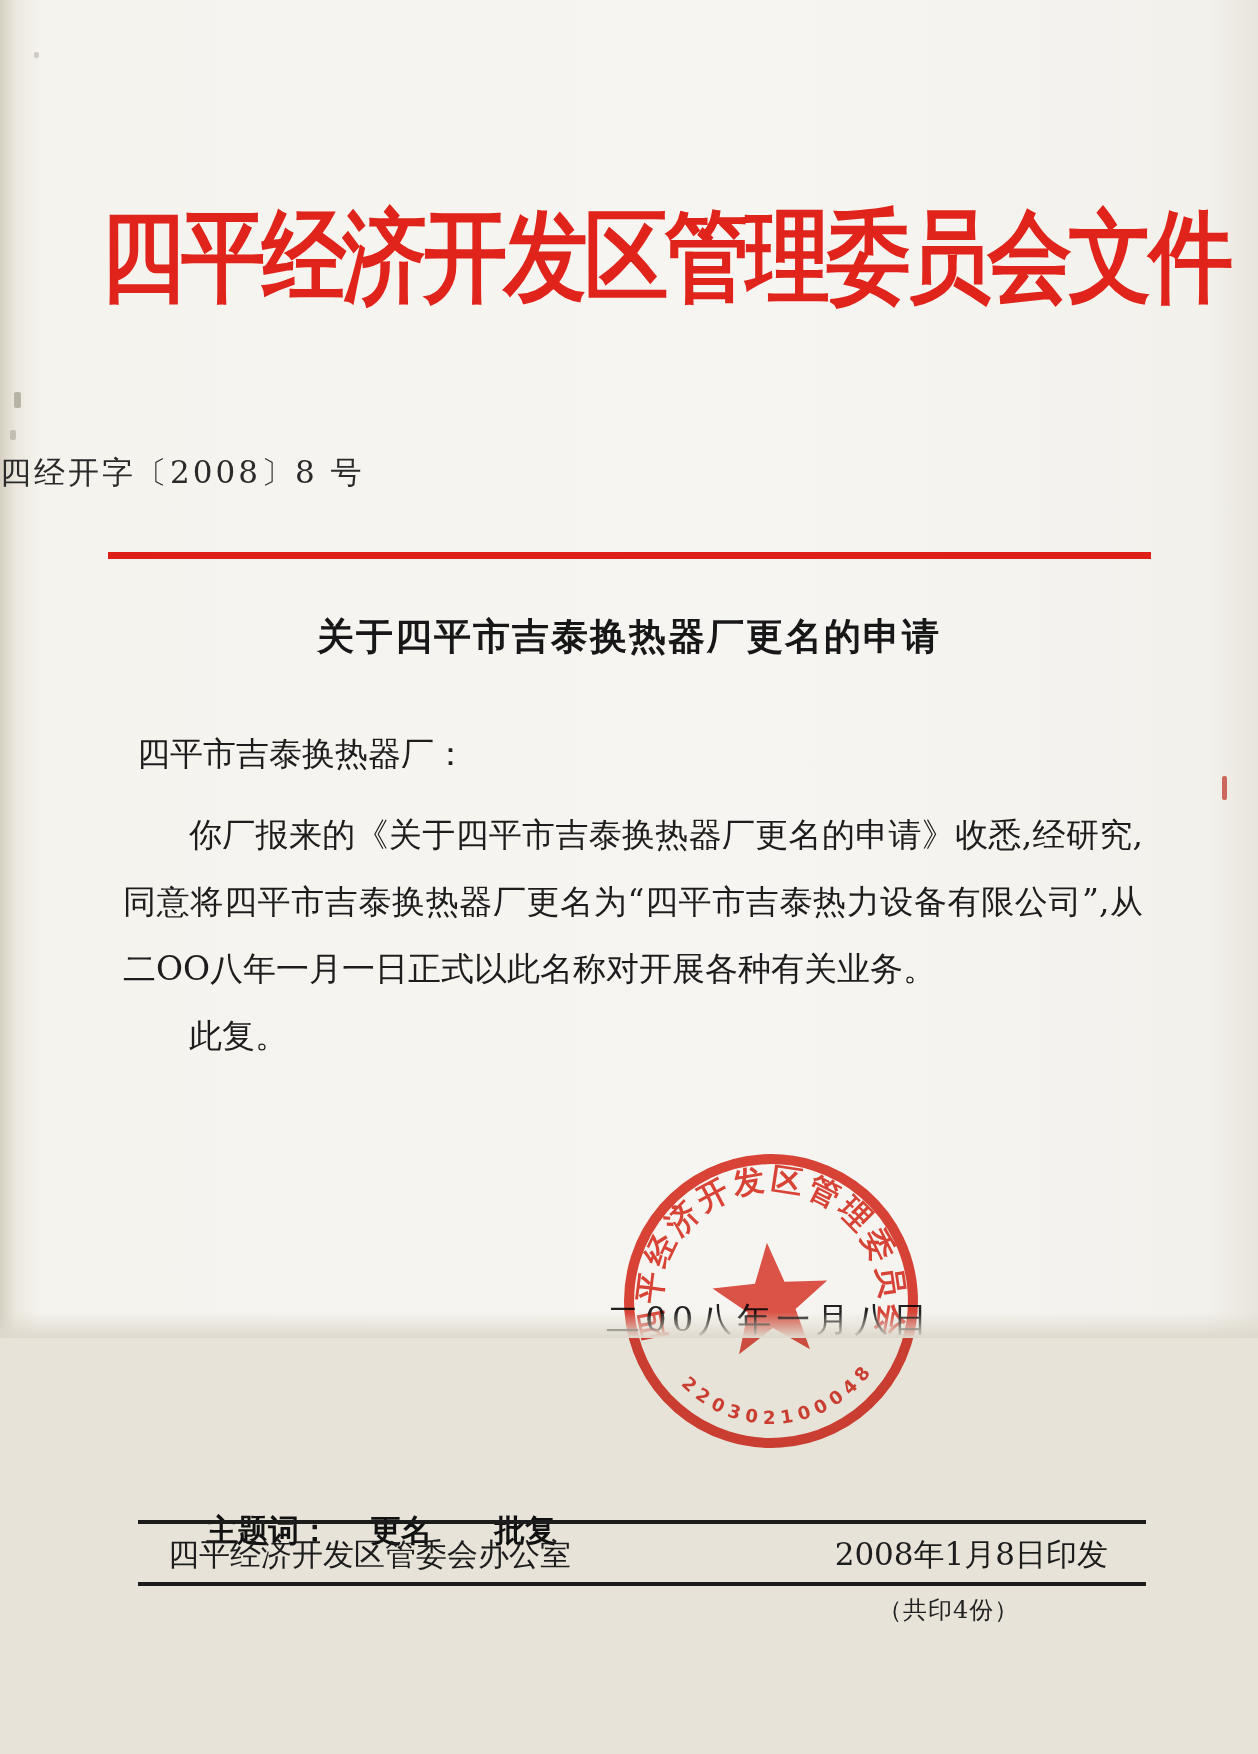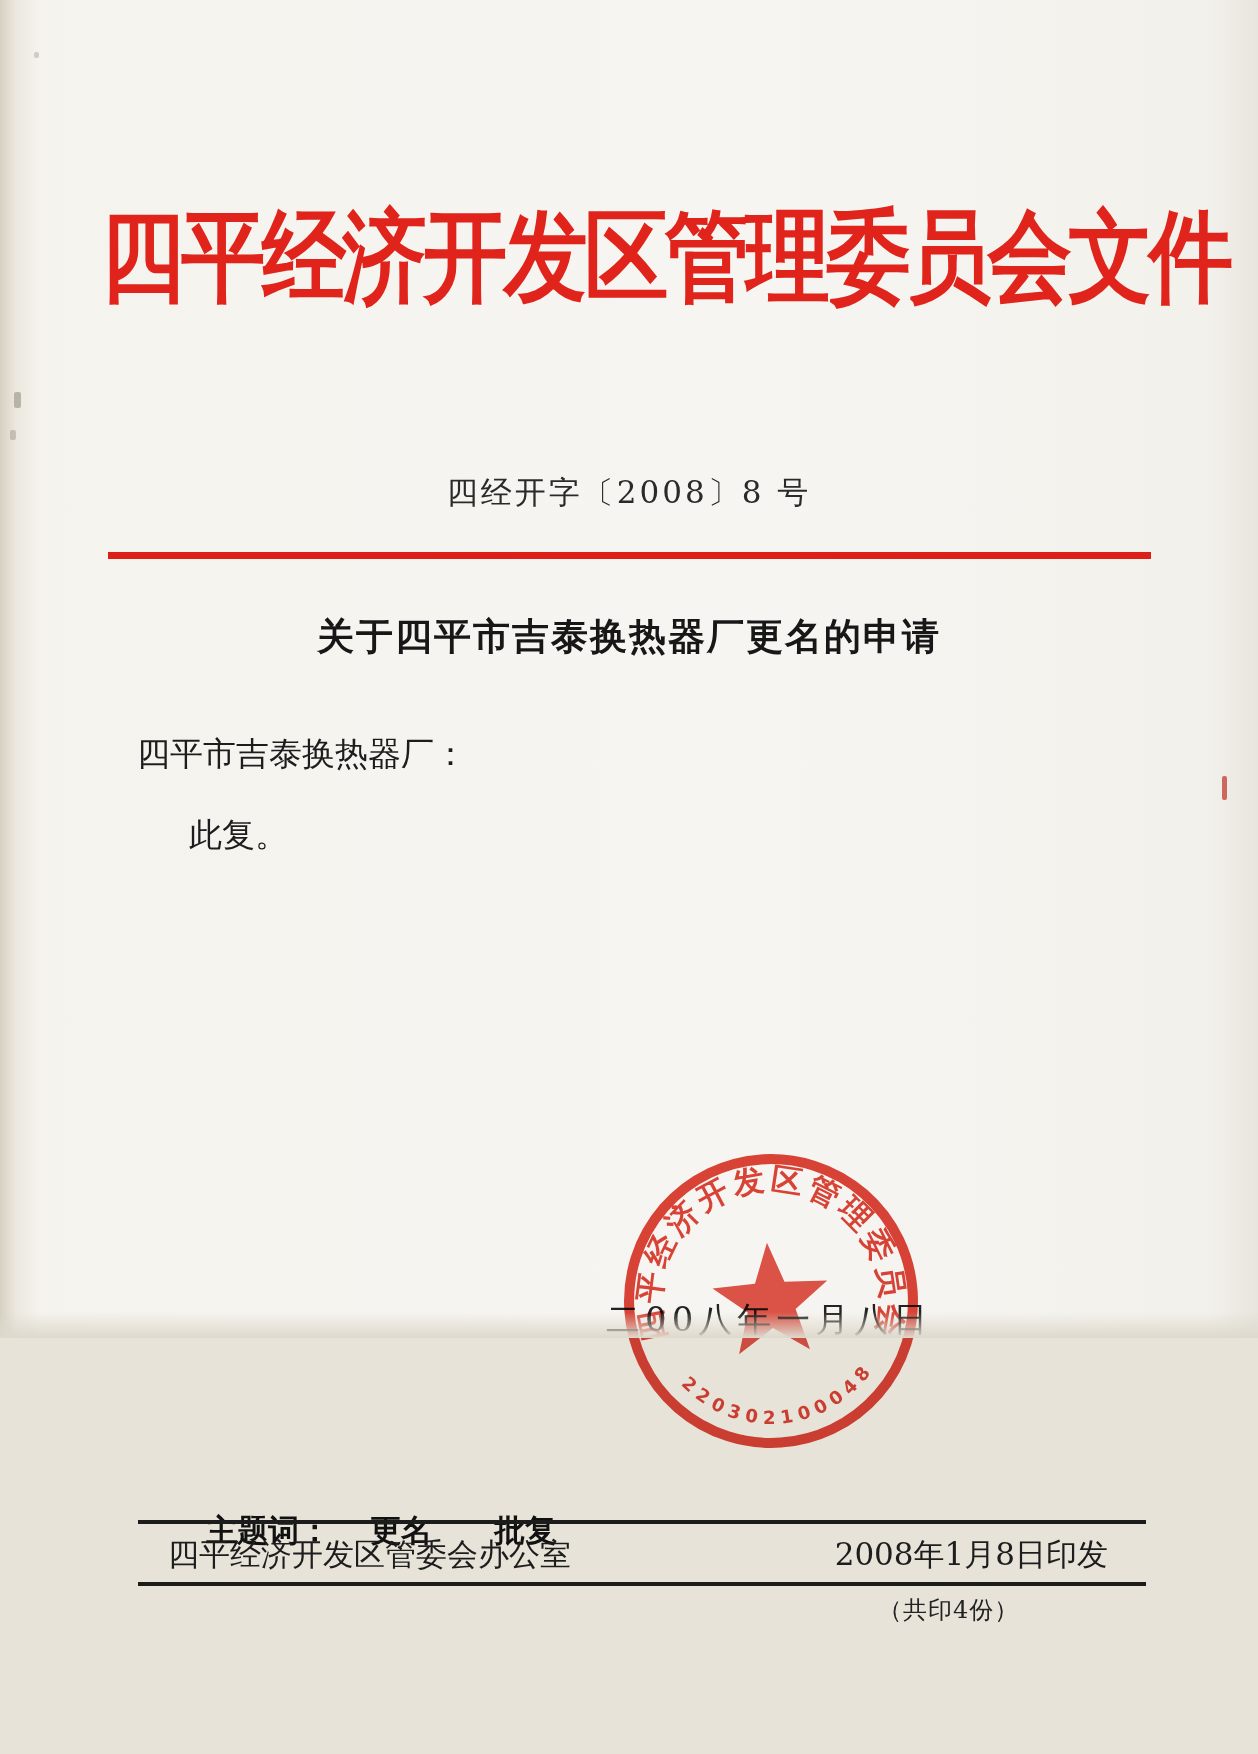--- a/index.html
+++ b/index.html
@@ -29,24 +29,23 @@
     font-weight:bold;
     font-size:100px;
     line-height:130px;
     letter-spacing:-4px;
     transform:scaleX(0.84);
     transform-origin:center;
     white-space:nowrap;
   }
   .doc-number{
     position:absolute;top:452px;left:0;width:100%;
-    text-align:center;
+    text-align:left;
     font-size:31px;color:#2a2a2a;
     letter-spacing:3px;
-    margin-top:20px;
   }
   .red-rule{
     position:absolute;top:552px;left:108px;width:1043px;height:7px;
     background:#dd1f17;
   }
   .doc-title{
     position:absolute;top:612px;left:0;width:100%;
     text-align:center;
     font-family:"DejaVu Sans","Liberation Sans",sans-serif;
     font-weight:bold;
@@ -108,20 +107,21 @@
   <div class="header-title">四平经济开发区管理委员会文件</div>
 
   <div class="doc-number">四经开字〔2008〕8 号</div>
 
   <div class="red-rule"></div>
 
   <div class="doc-title">关于四平市吉泰换热器厂更名的申请</div>
 
   <div class="body-block">
     <p class="salutation">四平市吉泰换热器厂：</p>
+    <p class="main-para">你厂报来的《关于四平市吉泰换热器厂更名的申请》收悉,经研究,同意将四平市吉泰换热器厂更名为“四平市吉泰热力设备有限公司”,从二OO八年一月一日正式以此名称对开展各种有关业务。</p>
     <p class="closing">此复。</p>
   </div>
 
   <div class="date-line">二00八年一月八日</div>
 
   <svg class="seal" viewBox="0 0 300 300" xmlns="http://www.w3.org/2000/svg">
     <defs>
       <path id="sealTopArc" d="M 44.8 182.2 A 110 110 0 1 1 255.2 182.2" fill="none"></path>
       <path id="sealBottomArc" d="M 50 220 A 122 122 0 0 0 250 220" fill="none"></path>
     </defs>

